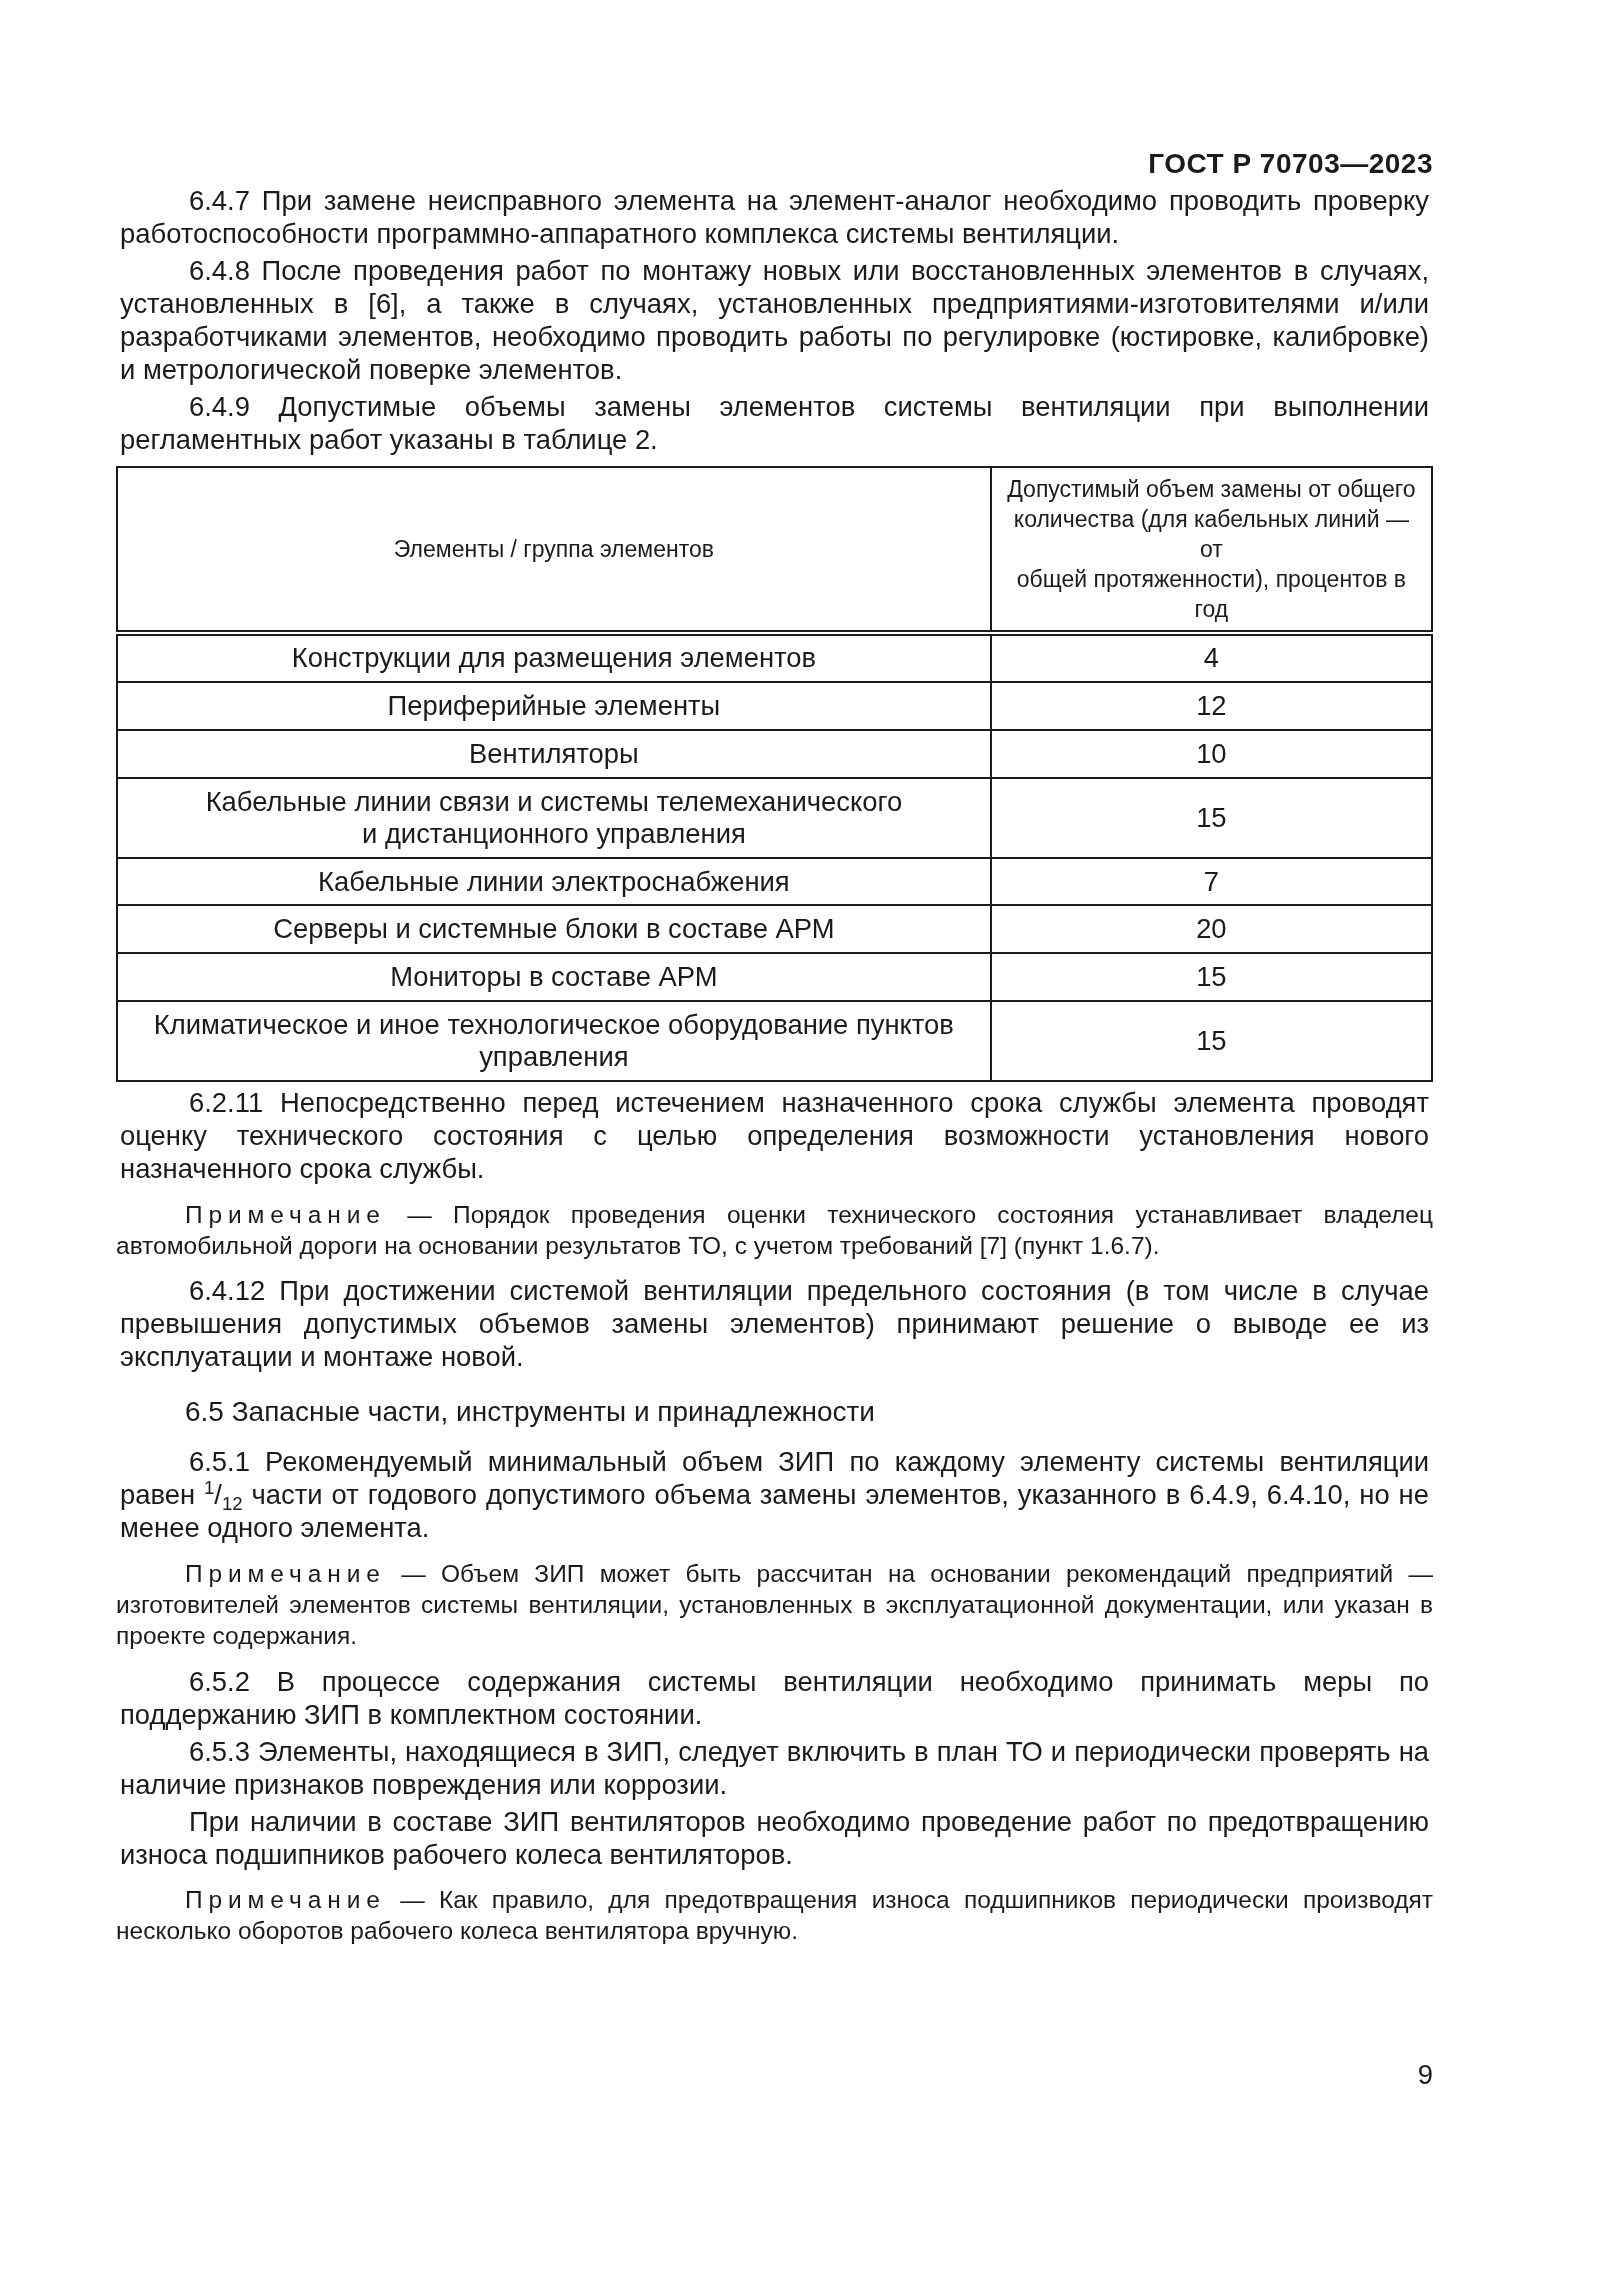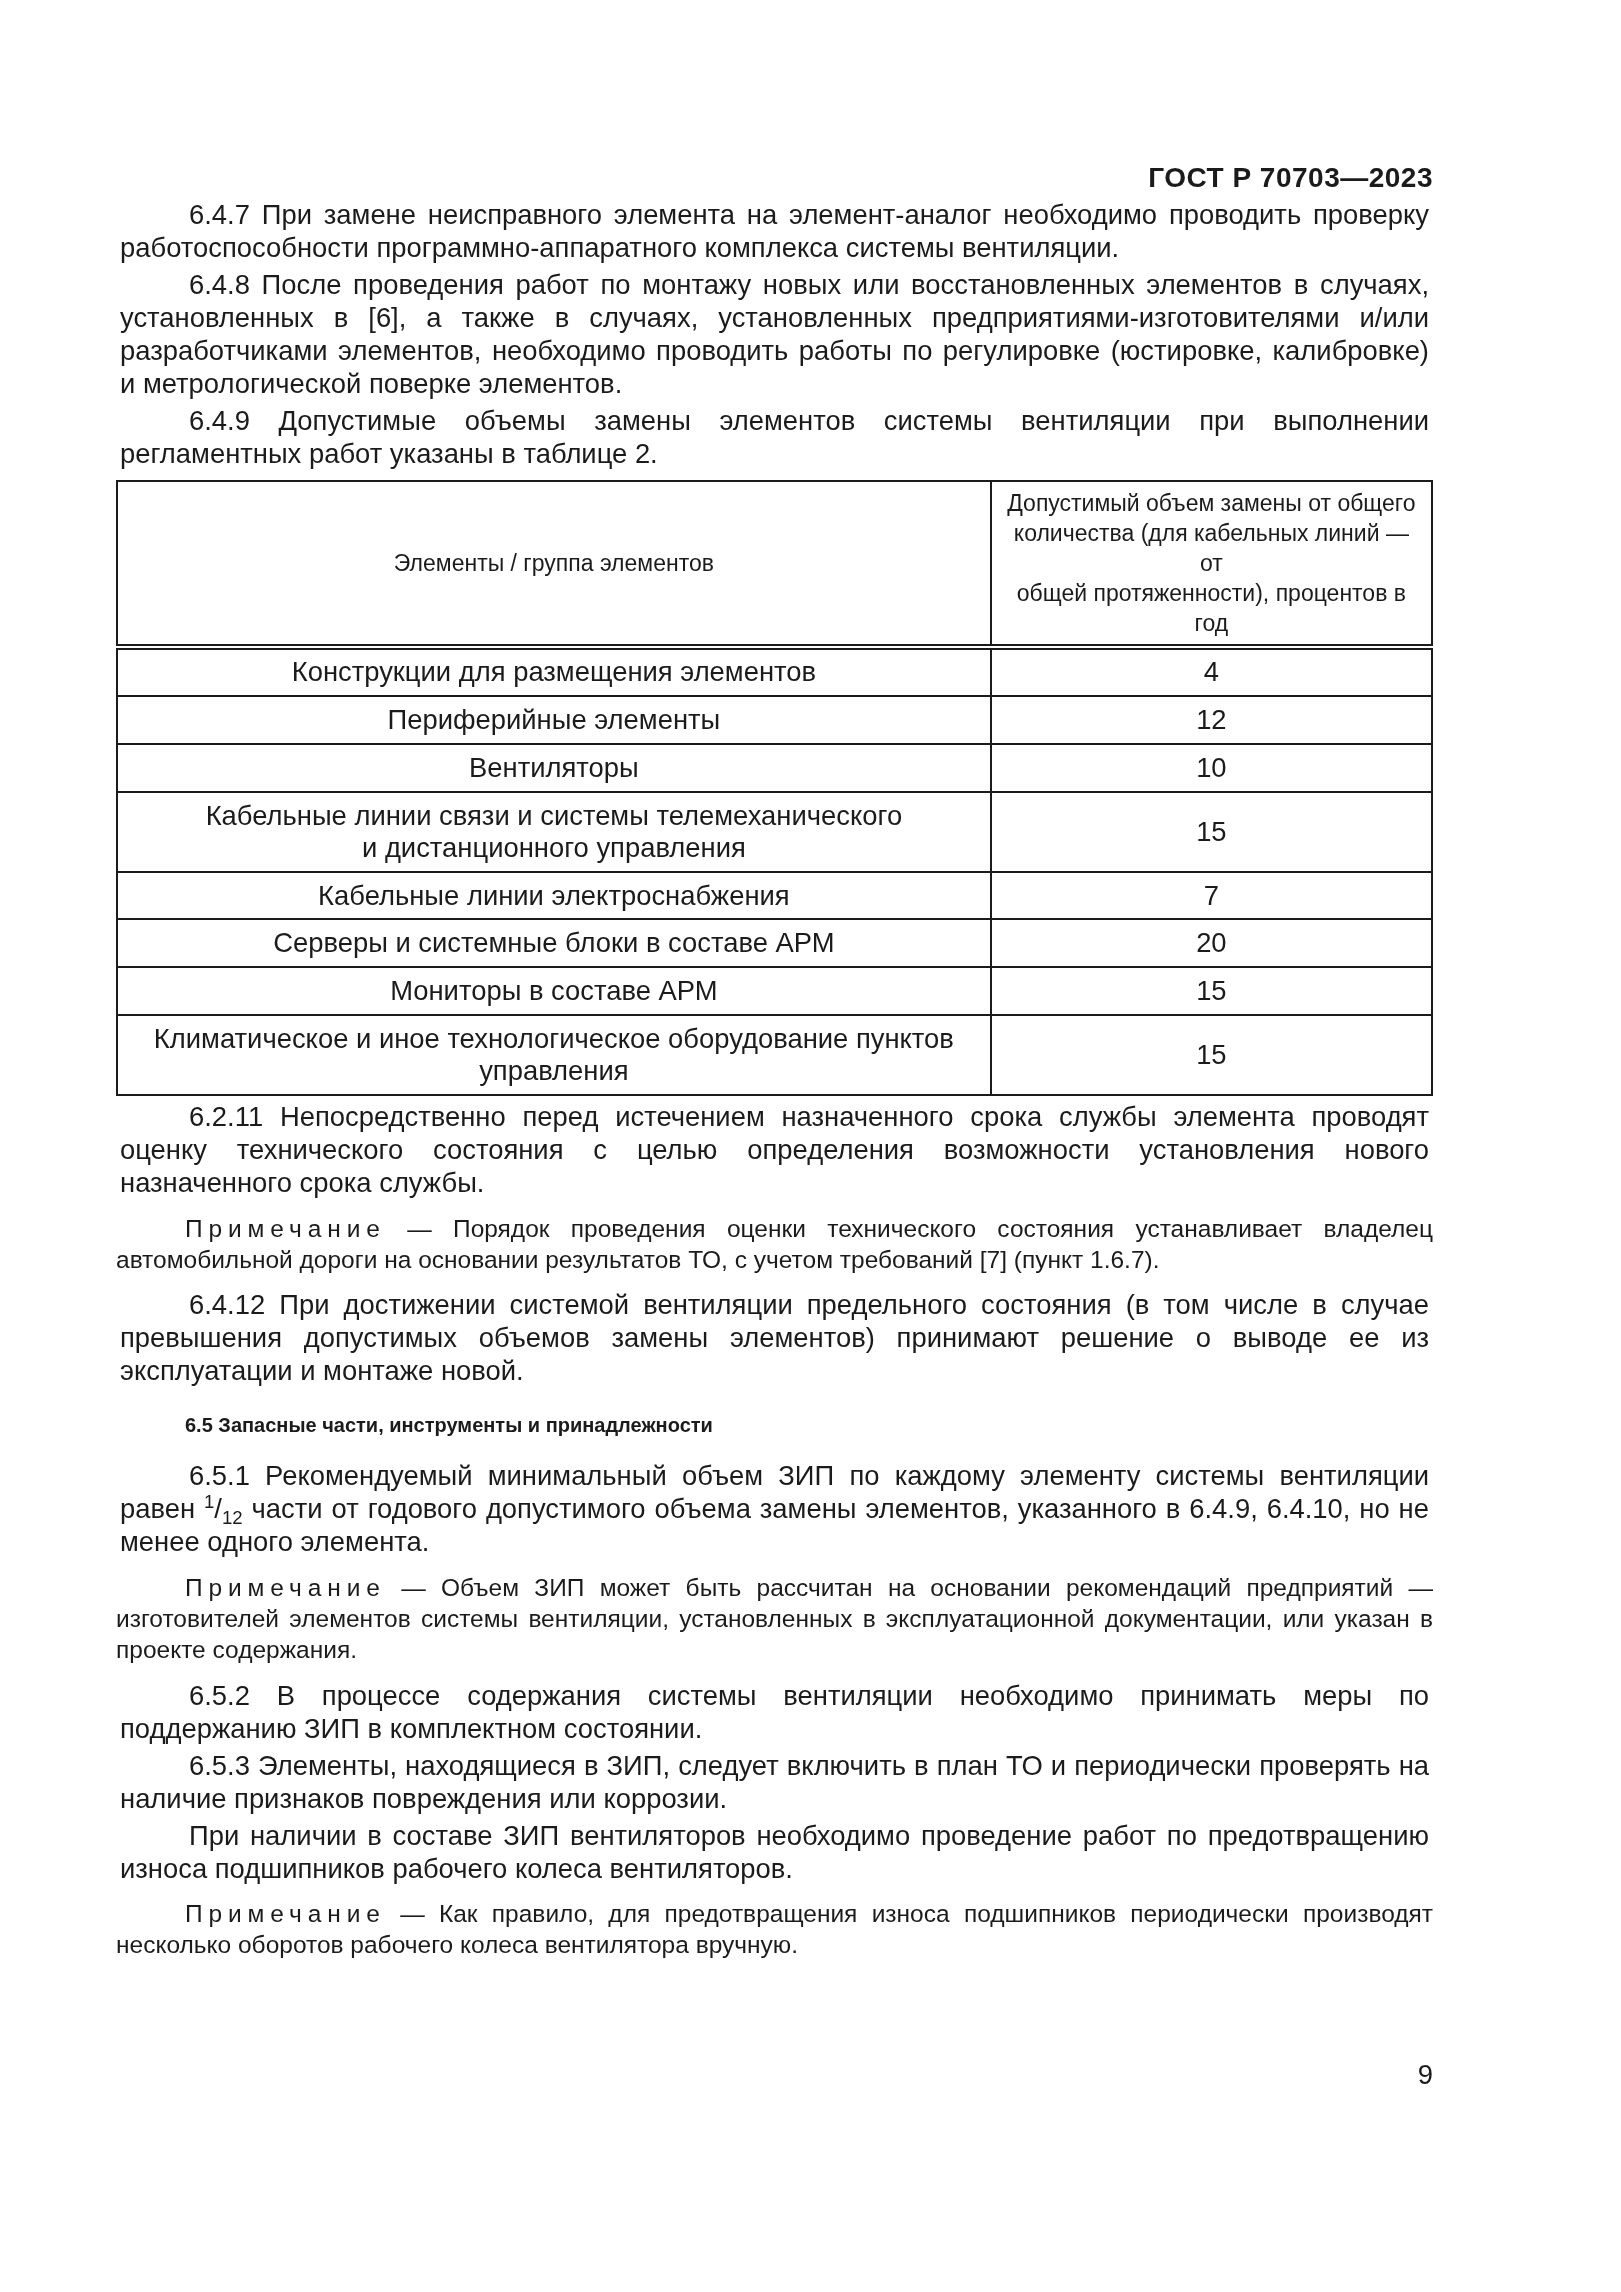--- a/index.html
+++ b/index.html
@@ -12,21 +12,21 @@
     width: 1621px;
     height: 2293px;
     background: #ffffff;
     color: #1b1b1b;
     font-family: "Liberation Sans", "DejaVu Sans", sans-serif;
     overflow: hidden;
   }
   .content {
     position: absolute;
     left: 116px;
-    top: 14px;
+    top: 0;
     width: 1317px;
   }
   .doc-code {
     padding-top: 147px;
     text-align: right;
     font-weight: 700;
     font-size: 28px;
     line-height: 33px;
     letter-spacing: 0.5px;
   }
@@ -82,23 +82,23 @@
   .note {
     font-size: 24.5px;
     line-height: 31px;
     margin: 13.7px 0;
     text-indent: 69px;
     text-align: justify;
   }
   .note .note-label { letter-spacing: 5.9px; }
   p.h65 {
     margin: 21.6px 0 17.6px;
-    font-size: 20px;
+    font-size: 28px;
     line-height: 33px;
-    font-weight: 700;
+    font-weight: 400;
     text-indent: 69px;
   }
   sup.frac-sup { font-size: 18.6px; line-height: 0; }
   sub.frac-sub { font-size: 18.6px; line-height: 0; }
   .page-number {
     position: absolute;
     top: 2058px;
     left: 116px;
     width: 1317px;
     text-align: right;

